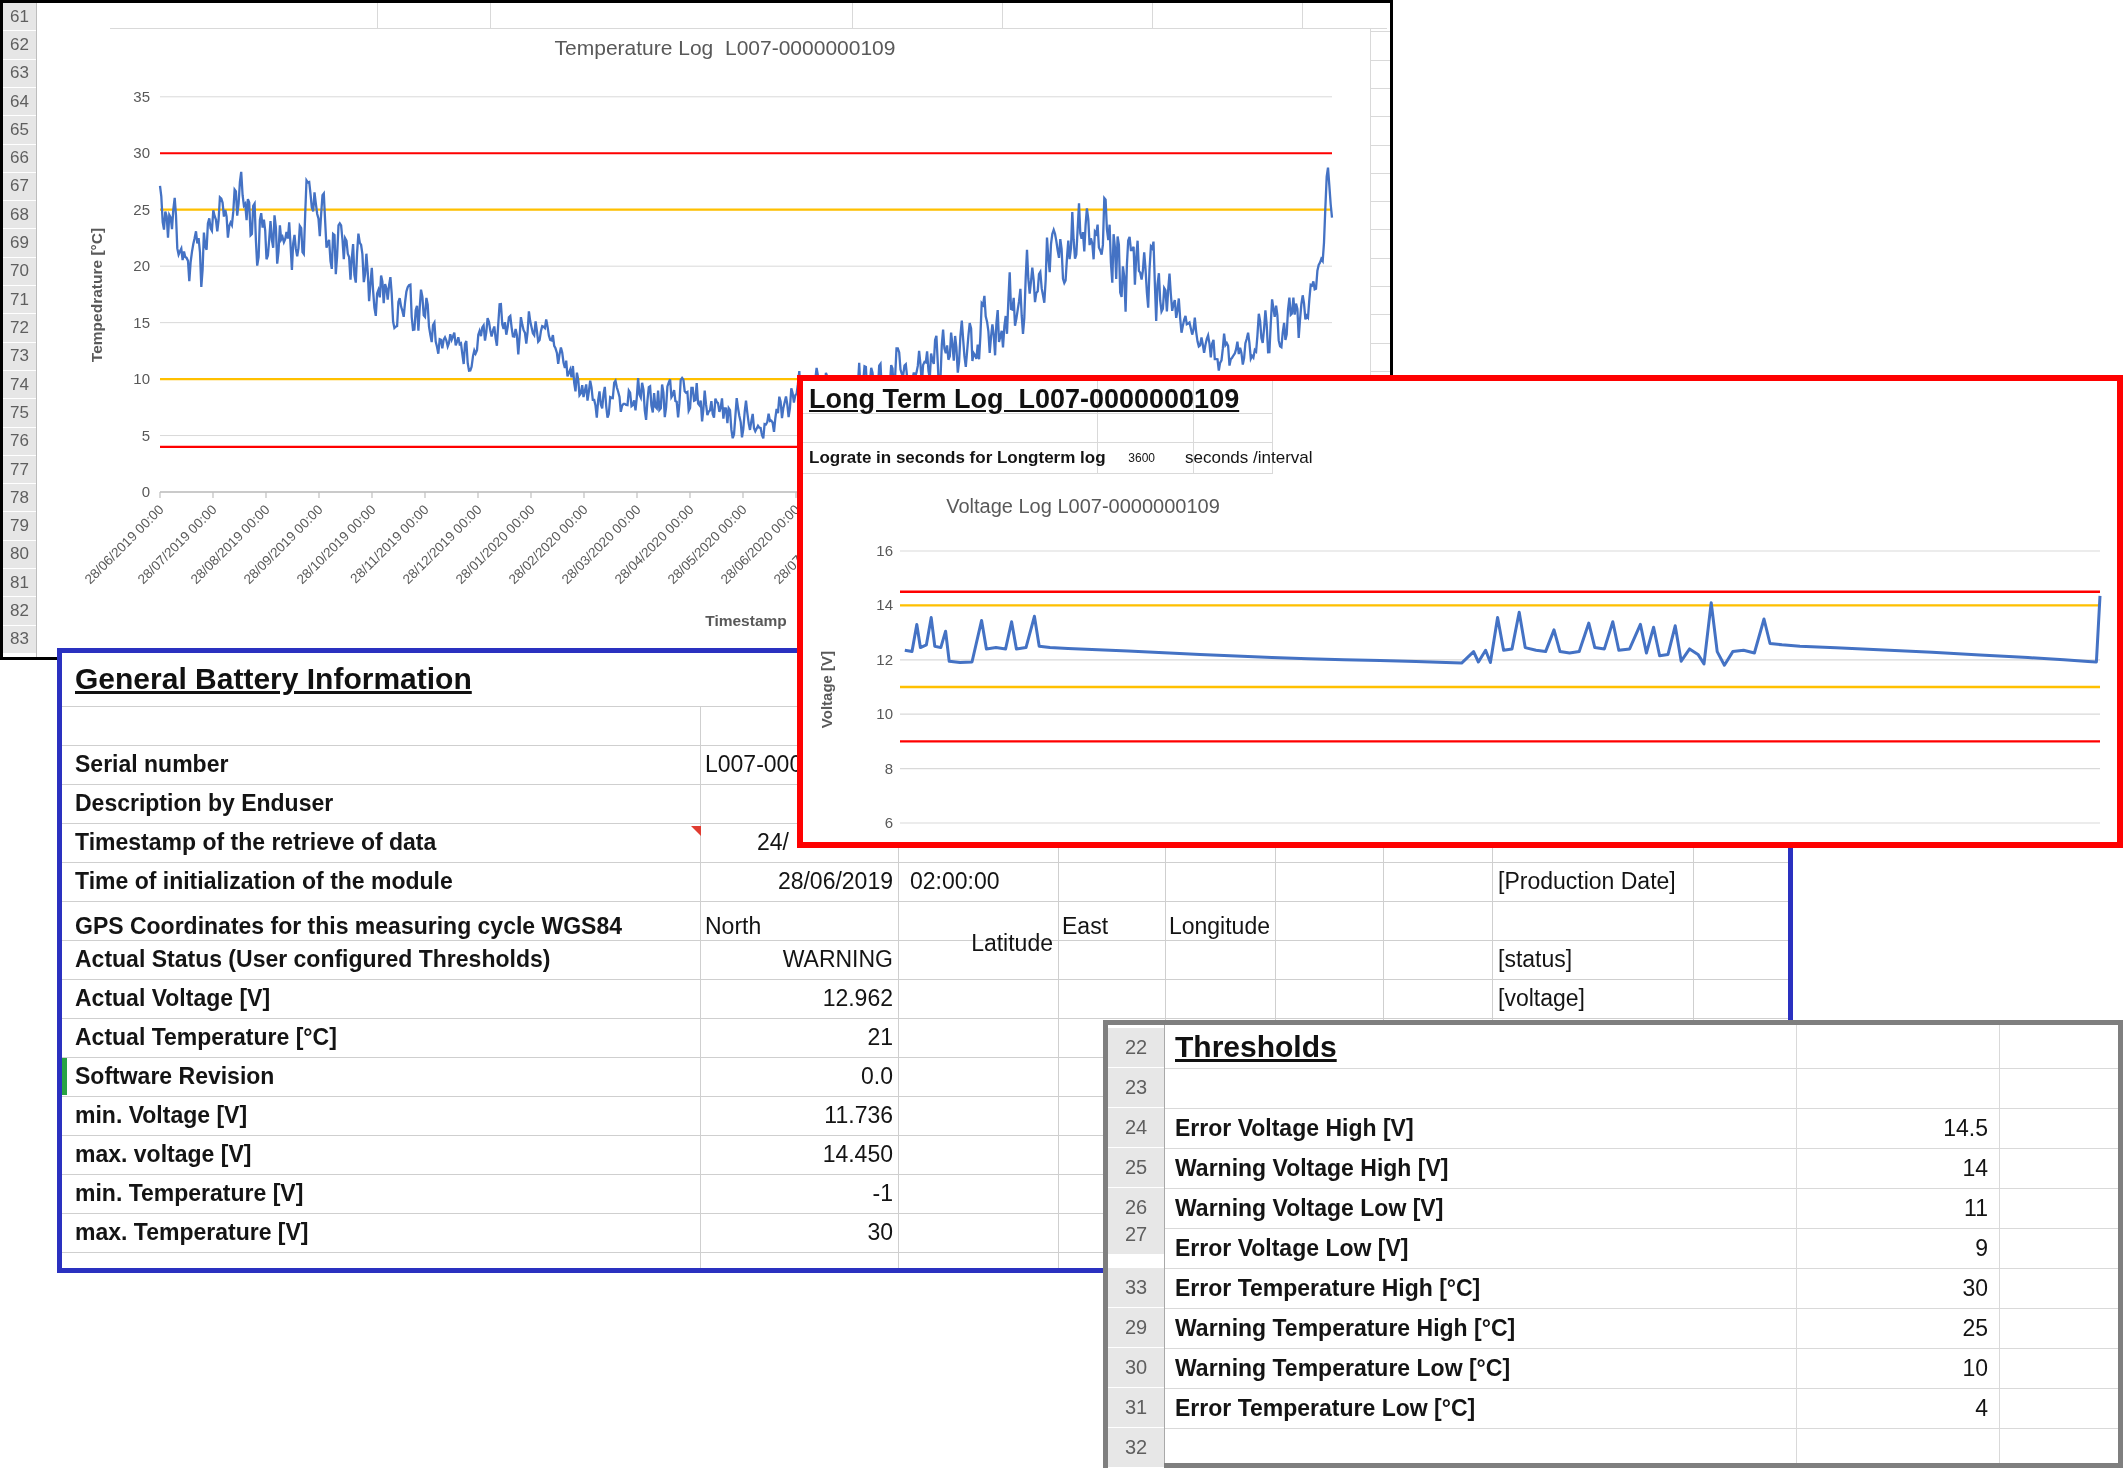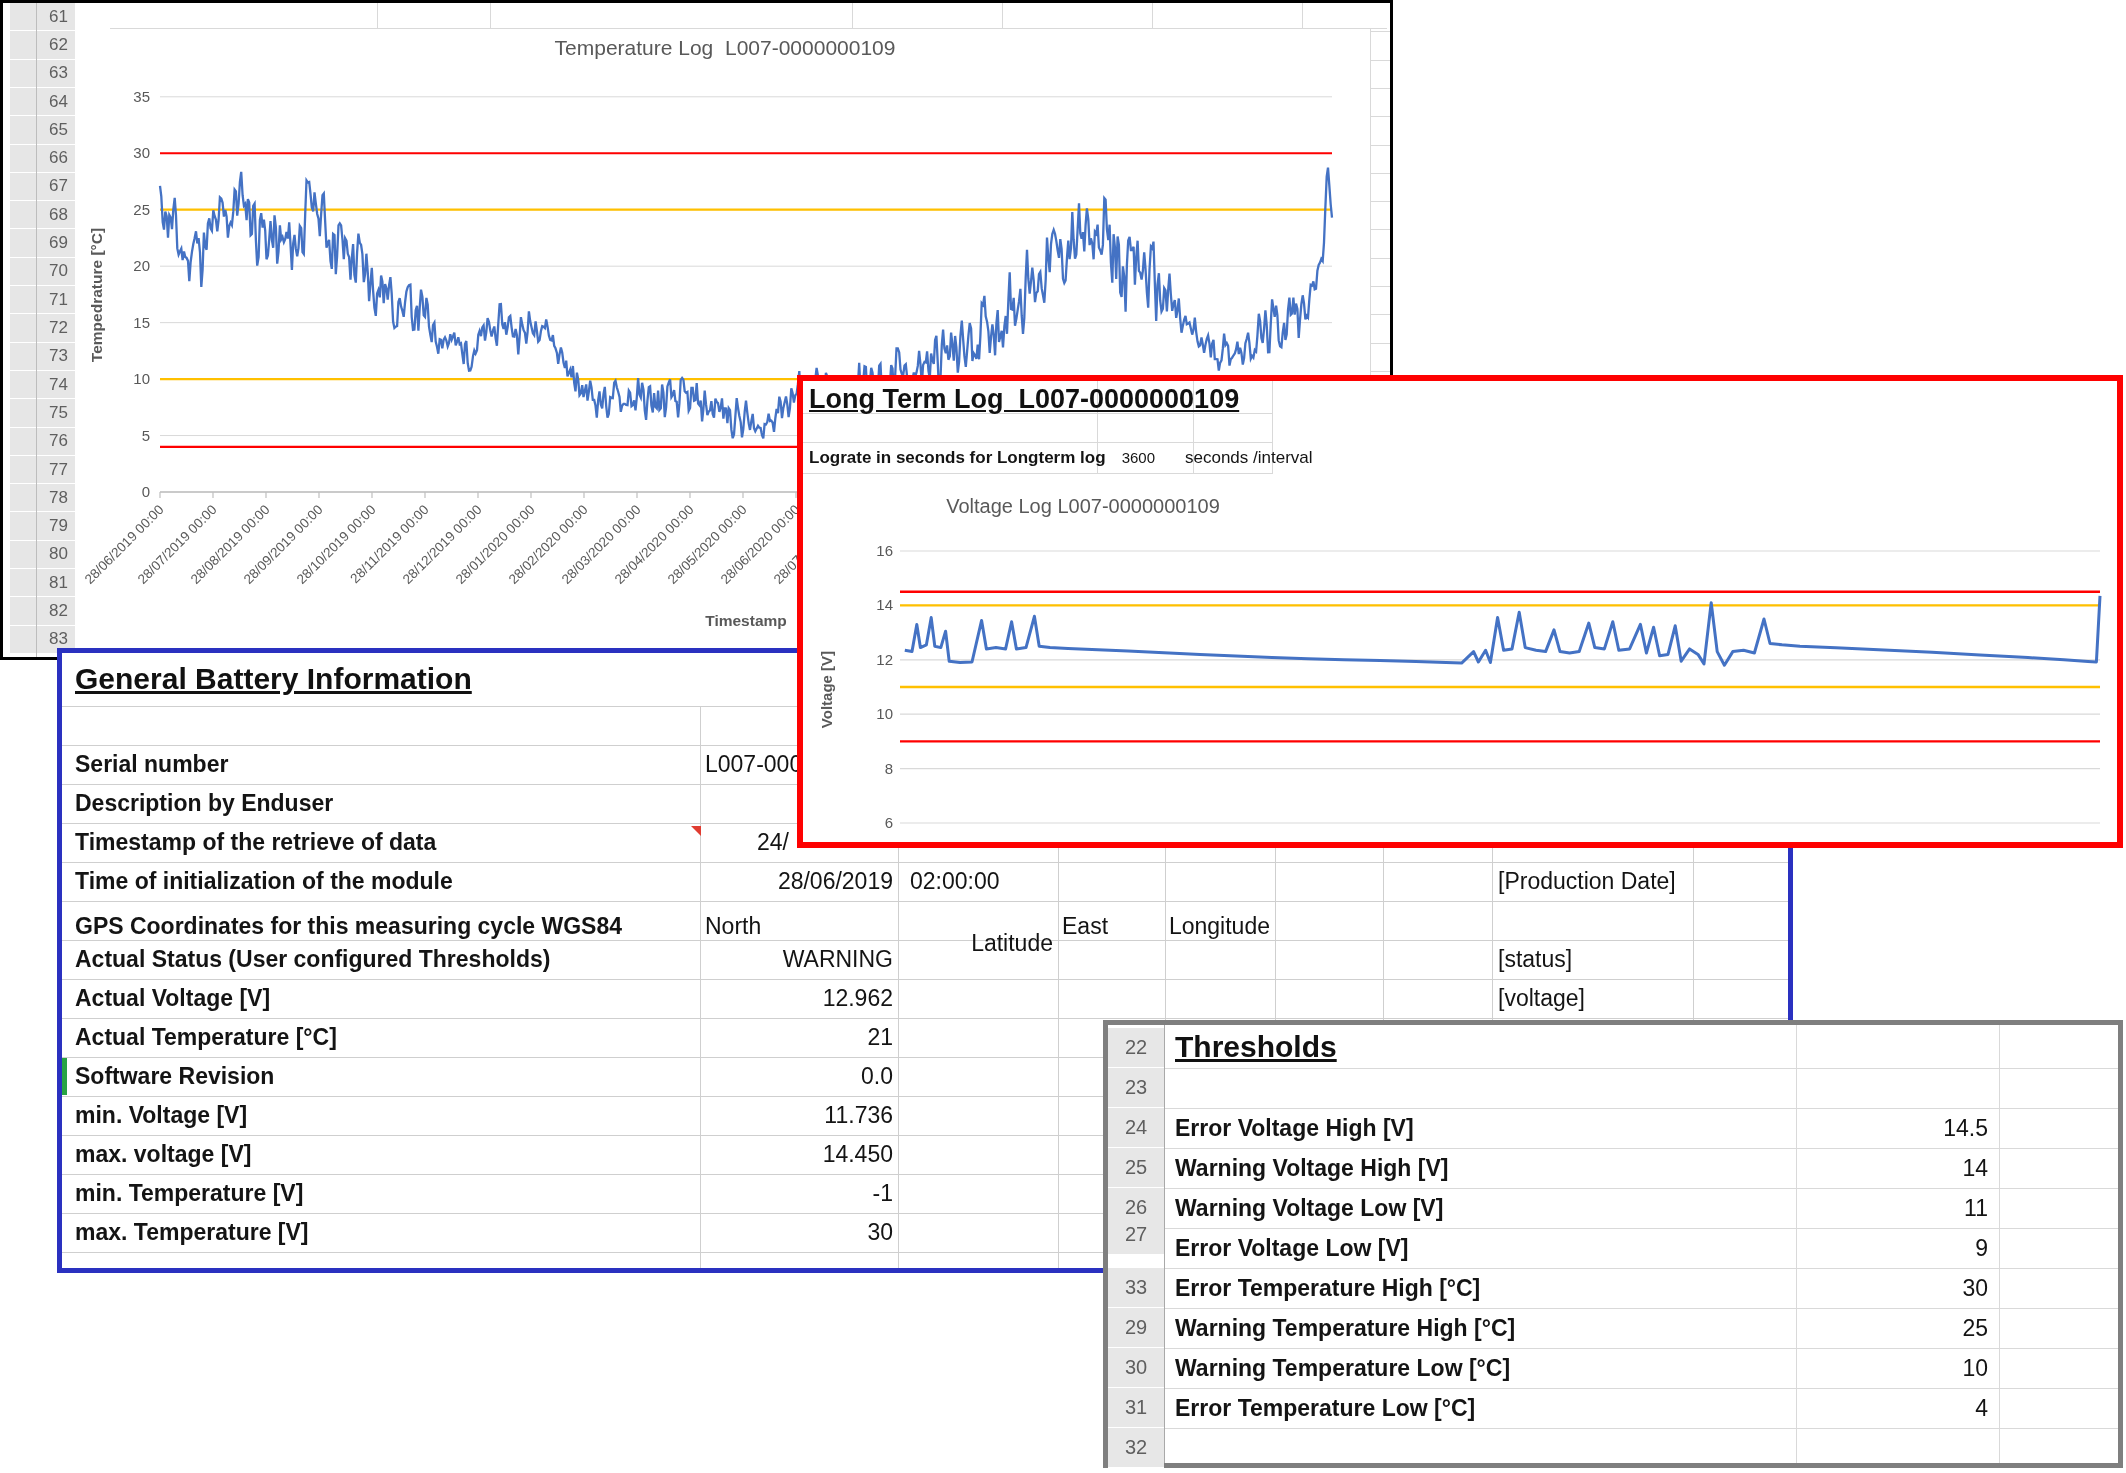--- a/index.html
+++ b/index.html
@@ -3,22 +3,22 @@
 <meta charset="utf-8">
 <style>
   html,body{margin:0;padding:0;background:#fff;}
   #stage{position:relative;width:2126px;height:1473px;background:#fff;overflow:hidden;
          font-family:"Liberation Sans",sans-serif;outline:1px solid #8a8a8a;}
   .abs{position:absolute;}
   .t{position:absolute;white-space:pre;color:#141414;}
   
   #win-main{position:absolute;left:0;top:0;width:1393px;height:660px;background:#fff;z-index:1;}
   .blackline{position:absolute;background:#000;}
-  .hdrcell{position:absolute;left:10px;width:33px;background:#e6e6e6;border-bottom:1px solid #ffffff;
-           color:#5f5f5f;font-size:17px;display:flex;align-items:center;justify-content:center;padding-left:32px;}
+  .hdrcell{position:absolute;left:3px;width:33px;background:#e6e6e6;border-bottom:1px solid #ffffff;
+           color:#5f5f5f;font-size:17px;display:flex;align-items:center;justify-content:center;}
   #rowhdr-sep{position:absolute;left:36px;top:3px;width:1px;height:654px;background:#bdbdbd;}
   .gline{position:absolute;background:#d9d9d9;}
   
   .ct{position:absolute;color:#595959;white-space:pre;}
   .ytick{width:40px;text-align:right;font-size:15px;}
   .xdate{width:205px;text-align:right;font-size:13.5px;transform:rotate(-45deg);transform-origin:100% 0%;}
   
   #panel-blue{position:absolute;left:57px;top:648px;width:1736px;height:625px;background:#fff;
               border:5px solid #2a31c0;box-sizing:border-box;z-index:2;}
   #panel-red{position:absolute;left:797px;top:375px;width:1326px;height:473px;background:#fff;
@@ -269,21 +269,21 @@
     <div id="red-grid">
         <div class="panelgrid2" style="left: 0px; top: 32px; width: 470px; height: 1px;"></div>
         <div class="panelgrid2" style="left: 0px; top: 61px; width: 470px; height: 1px;"></div>
         <div class="panelgrid2" style="left: 0px; top: 92px; width: 470px; height: 1px;"></div>
         <div class="panelgrid2" style="left: 294px; top: 0px; width: 1px; height: 92px;"></div>
         <div class="panelgrid2" style="left: 390px; top: 0px; width: 1px; height: 92px;"></div>
         <div class="panelgrid2" style="left: 469px; top: 0px; width: 1px; height: 92px;"></div>
       </div>
     <div class="ptitle t" style="left:6px;top:0;font-size:27px;line-height:36px;">Long Term Log  L007-0000000109</div>
     <div class="t" style="left:6px;top:62px;font-size:17px;font-weight:bold;line-height:30px;">Lograte in seconds for Longterm log</div>
-    <div class="t" style="left:280px;top:62px;width:72px;text-align:right;font-size:15px;line-height:30px;">3600</div>
+    <div class="t" style="left:280px;top:62px;width:72px;text-align:right;font-size:12px;line-height:30px;">3600</div>
     <div class="t" style="left:382px;top:62px;font-size:17px;line-height:30px;">seconds /interval</div>
 
     <div class="ct" style="left:70px;top:114px;width:420px;text-align:center;font-size:20px;">Voltage Log L007-0000000109</div>
     <div class="ct" style="left:-52px;top:300px;width:150px;text-align:center;font-size:15px;font-weight:600;transform:rotate(-90deg);">Voltage [V]</div>
     <svg id="voltsvg" class="abs" style="left:0;top:104px;" width="1314" height="357" viewBox="803 485 1314 357">
         <line x1="900" y1="823" x2="2100" y2="823" stroke="#D9D9D9" stroke-width="1.2"></line>
         <line x1="900" y1="768.6" x2="2100" y2="768.6" stroke="#D9D9D9" stroke-width="1.2"></line>
         <line x1="900" y1="714.2" x2="2100" y2="714.2" stroke="#D9D9D9" stroke-width="1.2"></line>
         <line x1="900" y1="659.8" x2="2100" y2="659.8" stroke="#D9D9D9" stroke-width="1.2"></line>
         <line x1="900" y1="605.4" x2="2100" y2="605.4" stroke="#D9D9D9" stroke-width="1.2"></line>

